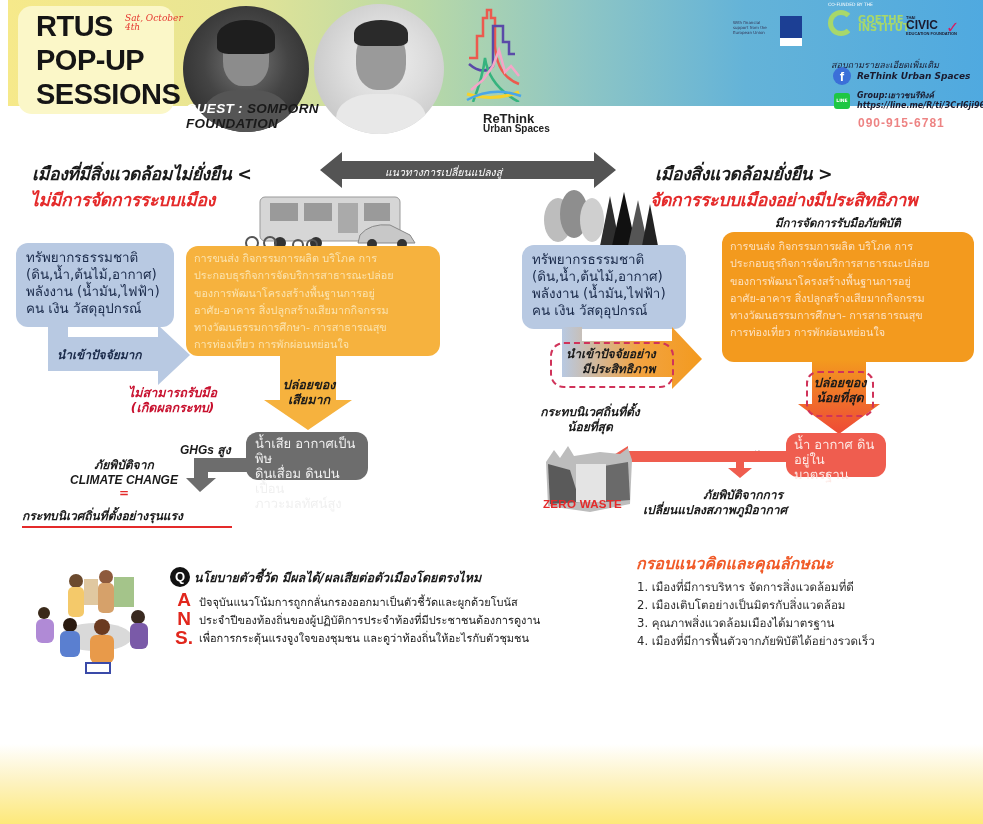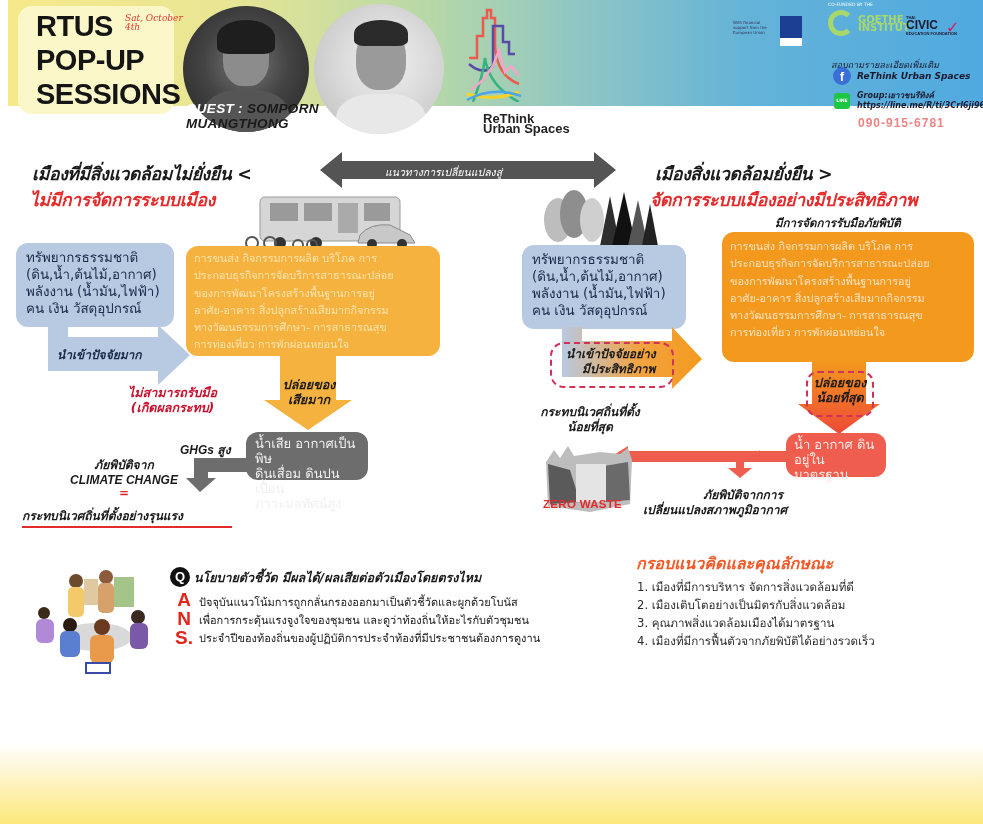--- a/index.html
+++ b/index.html
@@ -26,21 +26,21 @@
   .g1 .body { position: absolute; left: 20px; top: 84px; width: 86px; height: 60px; background: #555; border-radius: 40% 40% 0 0; }
   .g2 .face { left: 42px; top: 24px; width: 50px; height: 62px; background: #9a9a9a; }
   .g2 .hair { position: absolute; left: 40px; top: 16px; width: 54px; height: 26px; background: #2a2a2a; border-radius: 50% 50% 20% 20%; }
   .g2 .body { position: absolute; left: 22px; top: 90px; width: 90px; height: 60px; background: #e8e8e8; border-radius: 40% 40% 0 0; }
   .guest-label { position: absolute; font-family: "Liberation Sans", sans-serif; font-weight: 700; font-style: italic;
     font-size: 13.5px; line-height: 15px; color: #1a1a1a; letter-spacing: 0.3px; }
   .guest-label .pre { color: #fff; }
   .logo-rethink { position: absolute; left: 455px; top: 6px; width: 62px; height: 96px; }
   .logo-text { position: absolute; left: 475px; top: 113px; font-family: "Liberation Sans", sans-serif; font-weight: 700;
     font-size: 13px; line-height: 11px; color: #222; }
-  .logo-text small { display: block; font-size: 13px; font-weight: 700; line-height: 10px; }
+  .logo-text small { display: block; font-size: 10px; font-weight: 700; line-height: 10px; }
   .sponsor-eu-text { position: absolute; left: 725px; top: 20px; font-size: 4px; line-height: 5px; color: #335; width: 40px; }
   .eu-flag { position: absolute; left: 772px; top: 16px; width: 22px; height: 22px; background: #1c3f94; }
   .eu-flag::after { content: ""; position: absolute; left: 0; top: 22px; width: 22px; height: 8px; background: #fff; }
   .goethe-label { position: absolute; left: 820px; top: 2px; font-size: 4.5px; color: #fff; }
   .goethe-logo { position: absolute; left: 820px; top: 10px; width: 26px; height: 26px; border: 5px solid #a8d86a; border-radius: 50%; border-right-color: transparent; }
   .goethe-text { position: absolute; left: 850px; top: 16px; font-size: 10px; line-height: 8px; font-weight: 700; color: #a8d86a; }
   .civic-logo { position: absolute; left: 898px; top: 15px; font-family: "Liberation Sans", sans-serif; font-weight: 700; font-size: 12px; color: #1a1a2e; line-height: 11px; }
   .civic-logo small { display: block; font-size: 4px; line-height: 5px; }
   .check-logo { position: absolute; left: 938px; top: 18px; color: #d81b60; font-size: 16px; font-weight: 700; }
   .contact-title { position: absolute; left: 823px; top: 58px; font-size: 9px; font-style: italic; color: #1a1a2e; }
@@ -98,21 +98,21 @@
   </div>
   <div class="room">ROOM 3</div>
 
   <div class="guest-photo g1">
     <div class="body"></div>
       <div class="face"></div>
       <div class="hair"></div>
   </div>
   <div class="guest-label" style="left:178px; top:101px;">
     <span class="pre">GUEST : </span><span>SOMPORN</span><br>
-    <span>MUANGTHONG</span>
+    <span>FOUNDATION</span>
   </div>
 
   <div class="guest-photo g2">
     <div class="body"></div>
       <div class="face"></div>
       <div class="hair"></div>
   </div>
 
   <svg class="logo-rethink" viewBox="0 0 62 96">
     <path d="M6 52 L14 52 L14 30 L20 30 L20 12 L24 12 L24 4 L28 4 L28 12 L32 12 L32 40 Q34 70 56 78" fill="none" stroke="#ec5a4e" stroke-width="2.5"></path>
@@ -326,22 +326,22 @@
 
 <div class="q-badge">Q</div>
 <div class="q-text">นโยบายตัวชี้วัด มีผลได้/ผลเสียต่อตัวเมืองโดยตรงไหม</div>
 <div class="ans-letters">
   <div>A</div>
   <div>N</div>
   <div>S.</div>
 </div>
 <div class="ans-text">
   <div>ปัจจุบันแนวโน้มการถูกกลั่นกรองออกมาเป็นตัวชี้วัดและผูกด้วยโบนัส</div>
+  <div>ประจำปีของท้องถิ่นของผู้ปฏิบัติการประจำท้องที่มีประชาชนต้องการดูงาน</div>
   <div>เพื่อการกระตุ้นแรงจูงใจของชุมชน และดูว่าท้องถิ่นให้อะไรกับตัวชุมชน</div>
-  <div>ประจำปีของท้องถิ่นของผู้ปฏิบัติการประจำท้องที่มีประชาชนต้องการดูงาน</div>
 </div>
 
 <div class="frame-title">กรอบแนวคิดและคุณลักษณะ</div>
 <ul class="frame-list">
   <li>1. เมืองที่มีการบริหาร จัดการสิ่งแวดล้อมที่ดี</li>
   <li>2. เมืองเติบโตอย่างเป็นมิตรกับสิ่งแวดล้อม</li>
   <li>3. คุณภาพสิ่งแวดล้อมเมืองได้มาตรฐาน</li>
   <li>4. เมืองที่มีการฟื้นตัวจากภัยพิบัติได้อย่างรวดเร็ว</li>
 </ul>
 

